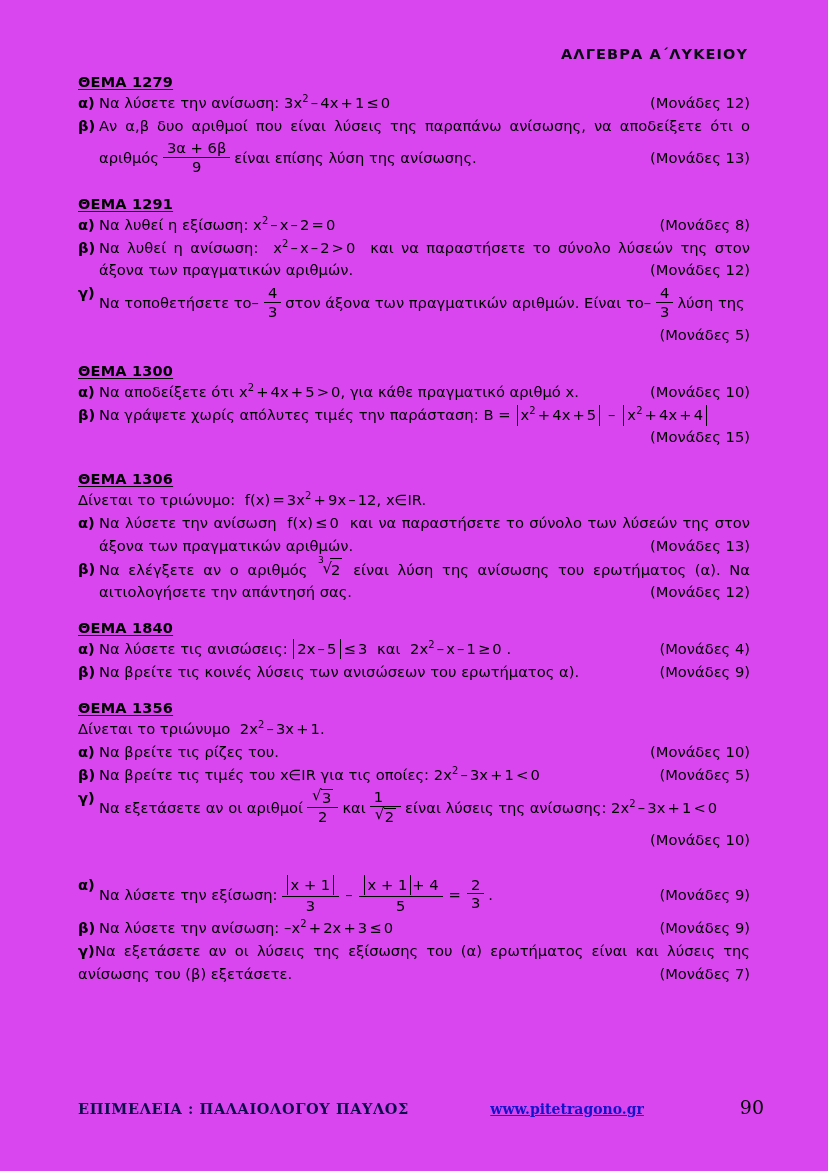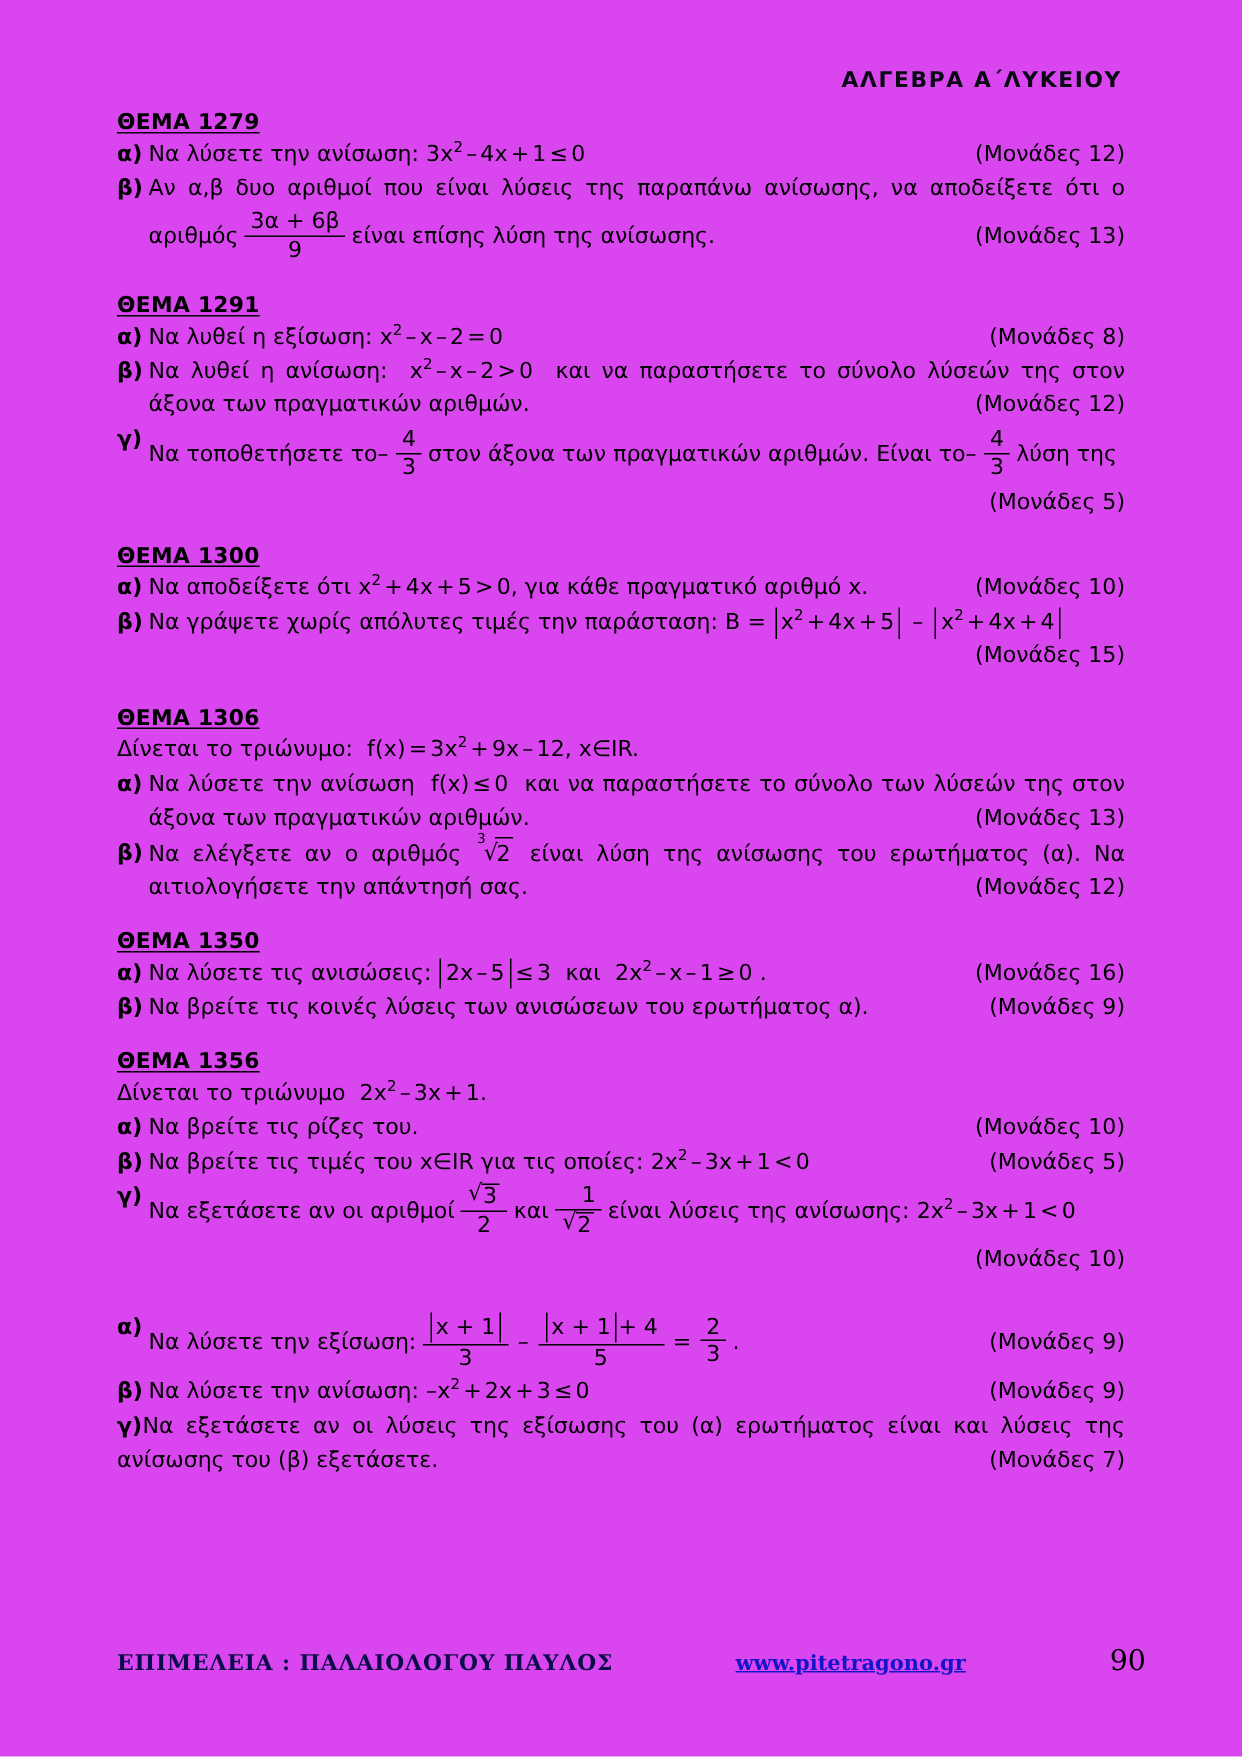--- a/index.html
+++ b/index.html
@@ -106,21 +106,21 @@
     font-size: 0.68em;
     vertical-align: super;
     line-height: 0;
   }
   .op { padding: 0 2px; }
 
   
   .frac {
     display: inline-flex;
     flex-direction: column;
-    align-items: flex-end;
+    align-items: flex-start;
     vertical-align: middle;
     margin: 0 4px;
     line-height: 1.05;
     position: relative;
     top: -1px;
   }
   .frac .num {
     padding: 0 4px 1px 4px;
     font-size: 14.7px;
   }
@@ -382,31 +382,31 @@
           <div class="justify">Να ελέγξετε αν ο αριθμός&nbsp;<span class="cbrt"><span class="idx">3</span><span class="radicand">2</span></span>&nbsp;είναι λύση της ανίσωσης του ερωτήματος (α). Να</div>
           <div class="line">
             <span class="line-text">αιτιολογήσετε την απάντησή σας.</span>
             <span class="marks">(Μονάδες 12)</span>
           </div>
         </div>
       </div>
     </div>
 
     <div class="theme-block">
-      <div class="theme-title">ΘΕΜΑ 1350</div>
+      <div class="theme-title">ΘΕΜΑ 1840</div>
 
       <div class="item">
         <span class="item-label">α)</span>
         <div class="item-body">
           <div class="line">
             <span class="line-text">Να λύσετε τις ανισώσεις:</span>
             <span class="math">
               &nbsp;<span class="abs">2x<span class="op">–</span>5</span><span class="op">≤</span>3&nbsp;&nbsp;και&nbsp;&nbsp;2x<sup>2</sup><span class="op">–</span>x<span class="op">–</span>1<span class="op">≥</span>0 .
             </span>
-            <span class="marks">(Μονάδες 16)</span>
+            <span class="marks">(Μονάδες 4)</span>
           </div>
         </div>
       </div>
 
       <div class="item">
         <span class="item-label">β)</span>
         <div class="item-body">
           <div class="line">
             <span class="line-text">Να βρείτε τις κοινές λύσεις των ανισώσεων του ερωτήματος α).</span>
             <span class="marks">(Μονάδες 9)</span>

